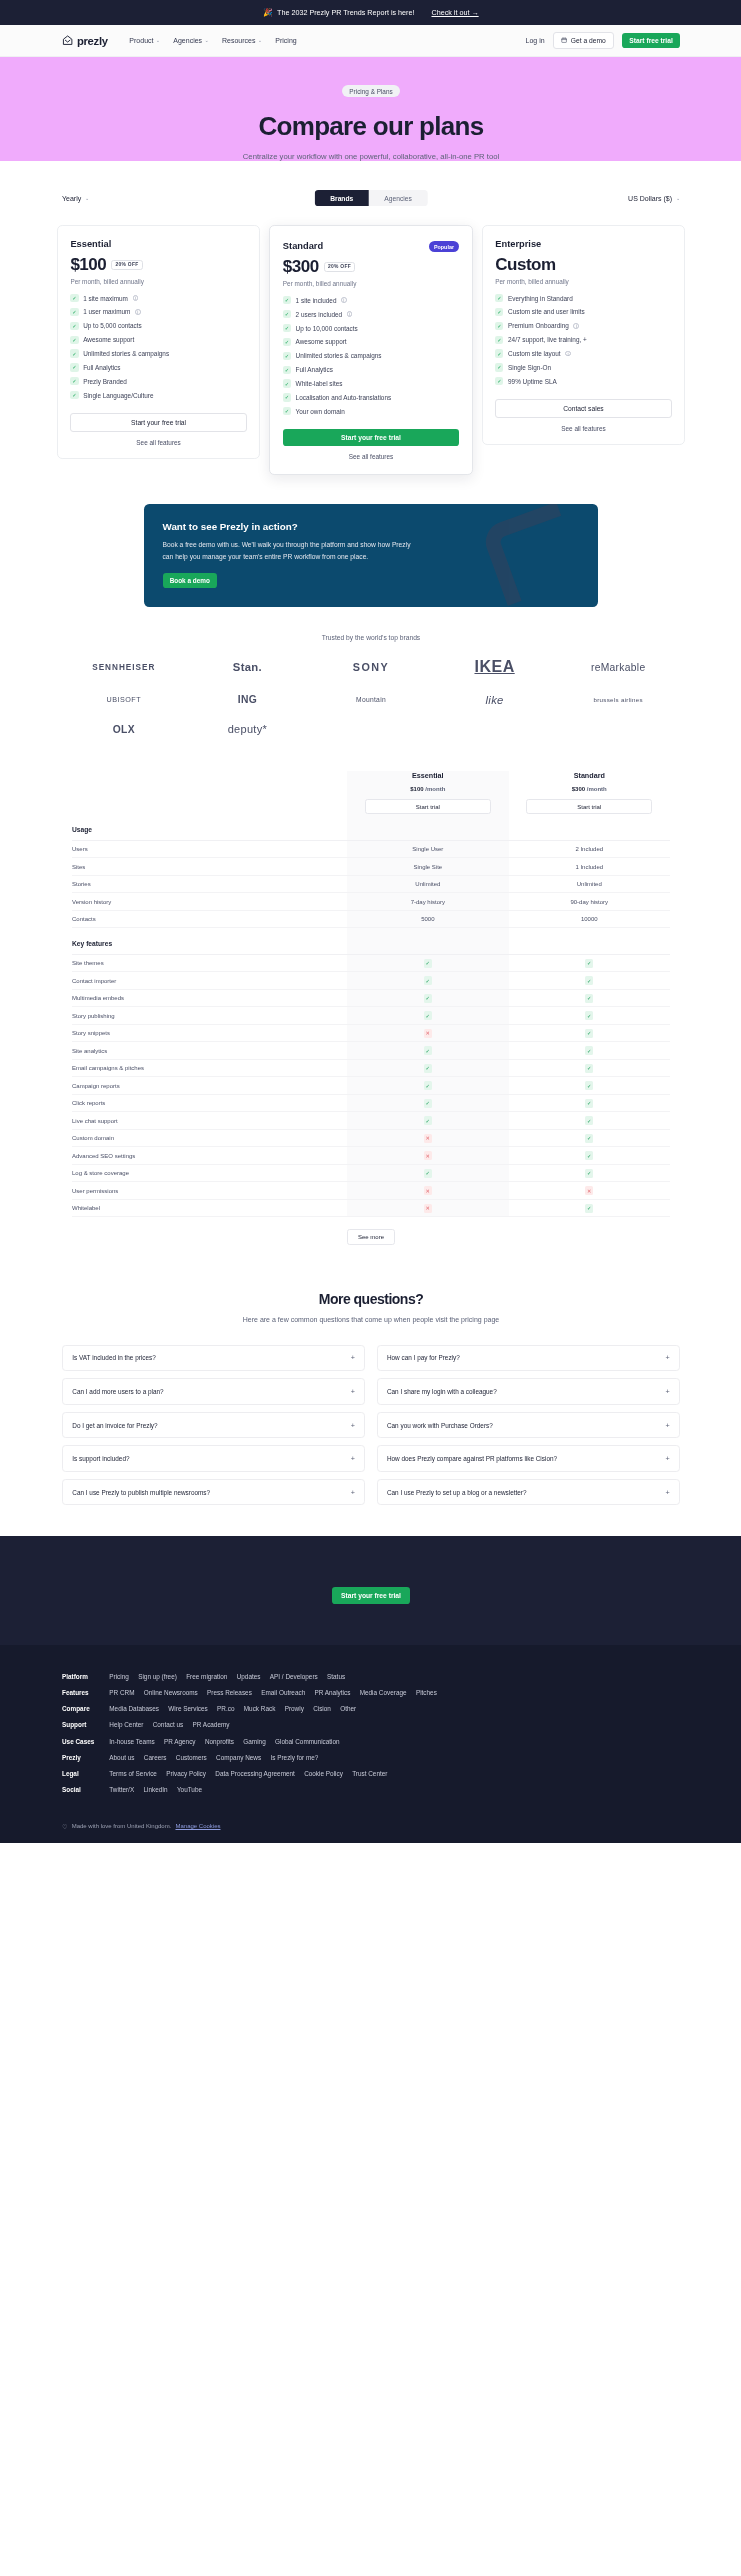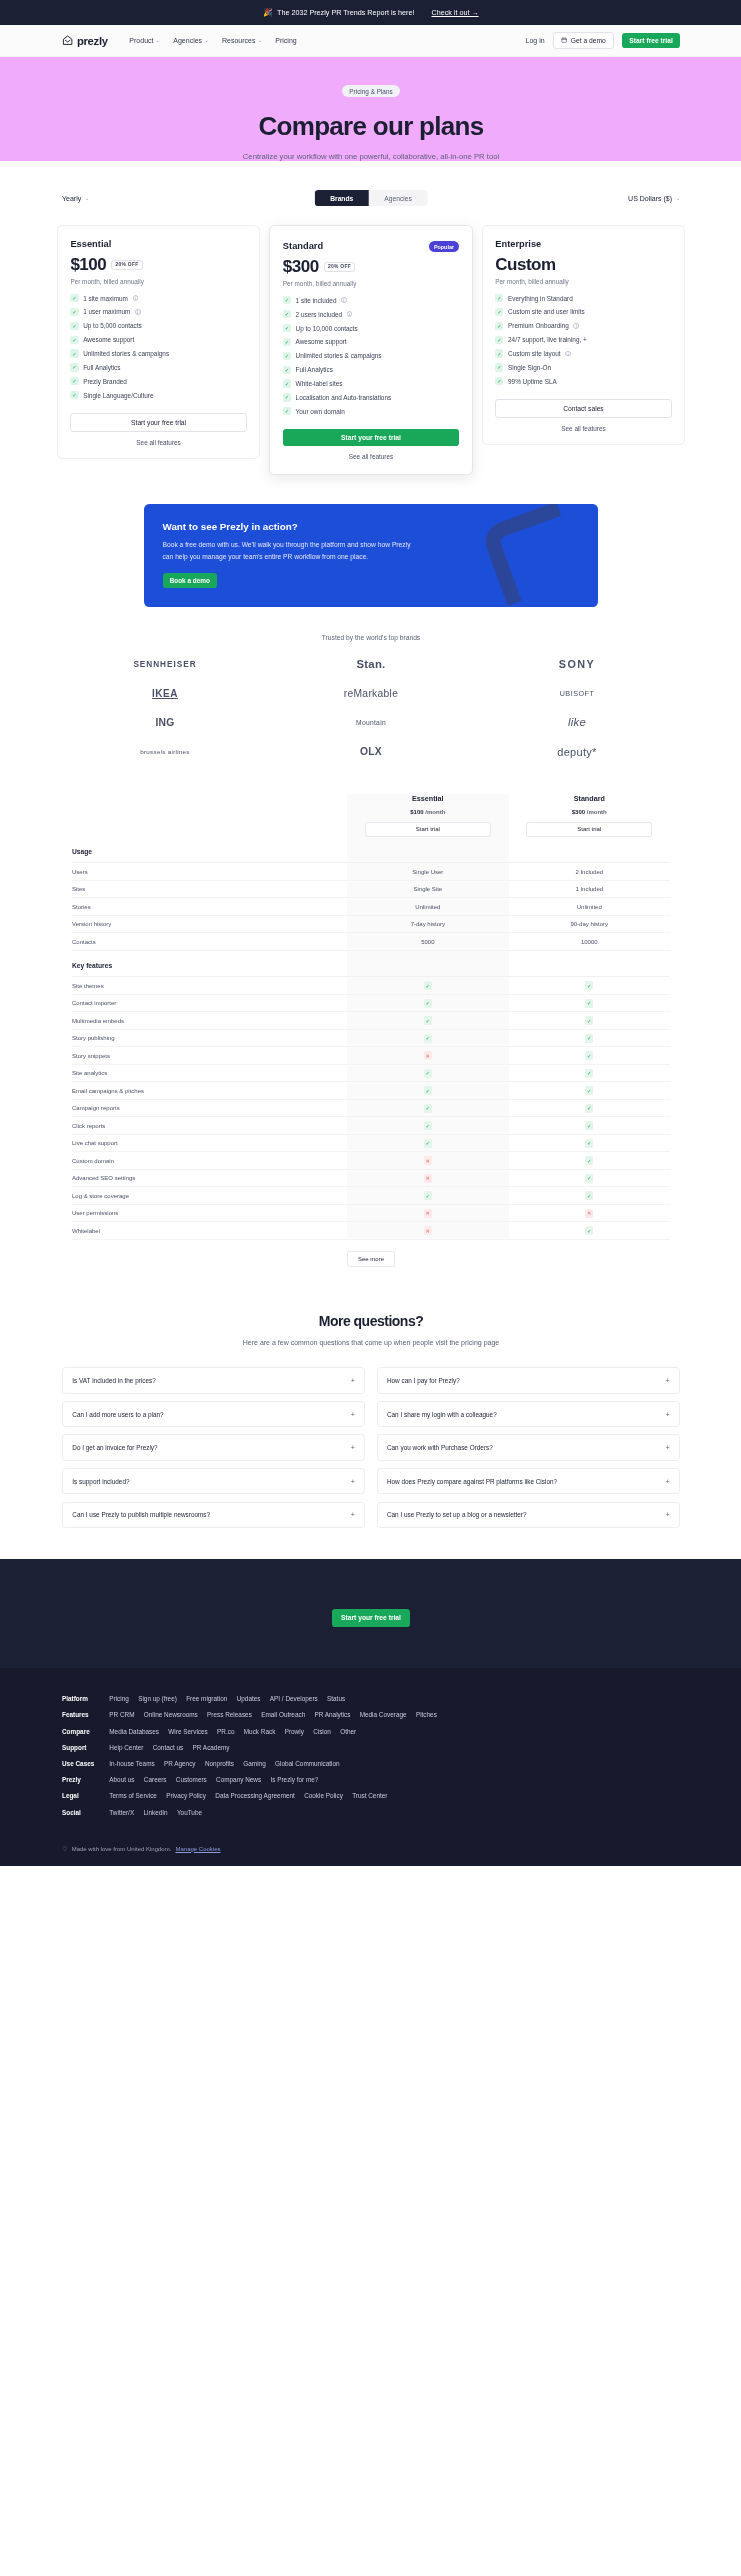--- a/index.html
+++ b/index.html
@@ -136,35 +136,35 @@
     display: block; width: 100%; text-align: center; border-radius: 3.1px;
     padding: 5.2px 0; font-size: 6.7px; cursor: pointer; font-family: inherit;
   }
   .card-btn.outline { border: 0.5px solid #e2e3e8; background: #fff; color: #1b1f32; }
   .card-btn.green { border: none; background: #19a75a; color: #fff; font-weight: 600; }
   .see-all { display: block; text-align: center; font-size: 6.4px; color: #4a4f66; margin-top: 7.2px; }
 
   
   .demo-wrap { padding: 0 144px; margin-top: 29px; }
   .demo {
-    background: #1d4ed8; border-radius: 5.2px; padding: 17.5px 18.5px 18.5px;
+    background: #0c4a6e; border-radius: 5.2px; padding: 17.5px 18.5px 18.5px;
     color: #fff; position: relative; overflow: hidden;
   }
   .demo h2 { font-size: 9.8px; font-weight: 700; }
   .demo p { font-size: 6.7px; line-height: 1.75; margin-top: 7.2px; max-width: 252px; color: #e6e8ef; }
   .demo .btn-green { margin-top: 10.3px; font-size: 6.4px; padding: 4.1px 7.2px; }
   .demo-deco {
     position: absolute; right: -10.3px; top: -13px; width: 134px; height: 134px;
     opacity: 0.5;
   }
 
   
   .trusted { text-align: center; margin-top: 27px; font-size: 6.7px; color: #5c6278; }
   .logo-grid {
-    display: grid; grid-template-columns: repeat(3, 1fr);
+    display: grid; grid-template-columns: repeat(5, 1fr);
     row-gap: 17.5px; padding: 17.5px 62px 0; align-items: center; justify-items: center;
   }
   .brand-logo { font-size: 10.3px; color: #4a4f66; letter-spacing: 0.3px; }
 
   
   .table-wrap { padding: 0 72px; margin-top: 36px; position: relative; }
   .ctable { width: 100%; border-collapse: collapse; }
   .ctable col.c-feature { width: 46%; }
   .ctable col.c-plan { width: 27%; }
   .ctable th, .ctable td { padding: 0; }
@@ -462,21 +462,21 @@
     <p>Book a free demo with us. We'll walk you through the platform and show how Prezly can help you manage your team's entire PR workflow from one place.</p>
     <button class="btn btn-green">Book a demo</button>
   </div>
 </div>
 
 <div class="trusted">Trusted by the world's top brands</div>
 <div class="logo-grid">
   <div class="brand-logo" style="font-weight:700;letter-spacing:1px;font-size:8.2px;">SENNHEISER</div>
   <div class="brand-logo" style="font-weight:700;font-size:11.3px;">Stan.</div>
   <div class="brand-logo" style="font-weight:700;letter-spacing:1.5px;font-size:10.8px;">SONY</div>
-  <div class="brand-logo" style="font-weight:800;letter-spacing:0.5px;font-size:10px;text-decoration:underline;">IKEA</div>
+  <div class="brand-logo" style="font-weight:800;letter-spacing:0.5px;font-size:16px;text-decoration:underline;">IKEA</div>
   <div class="brand-logo" style="font-size:10.3px;">reMarkable</div>
   <div class="brand-logo" style="font-size:7.2px;letter-spacing:0.5px;">UBISOFT</div>
   <div class="brand-logo" style="font-weight:700;font-size:10.3px;">ING</div>
   <div class="brand-logo" style="font-size:6.7px;">Mountain</div>
   <div class="brand-logo" style="font-style:italic;font-size:11.3px;">like</div>
   <div class="brand-logo" style="font-size:6.2px;">brussels airlines</div>
   <div class="brand-logo" style="font-weight:700;font-size:10.3px;">OLX</div>
   <div class="brand-logo" style="font-size:11px;">deputy*</div>
 </div>
 

